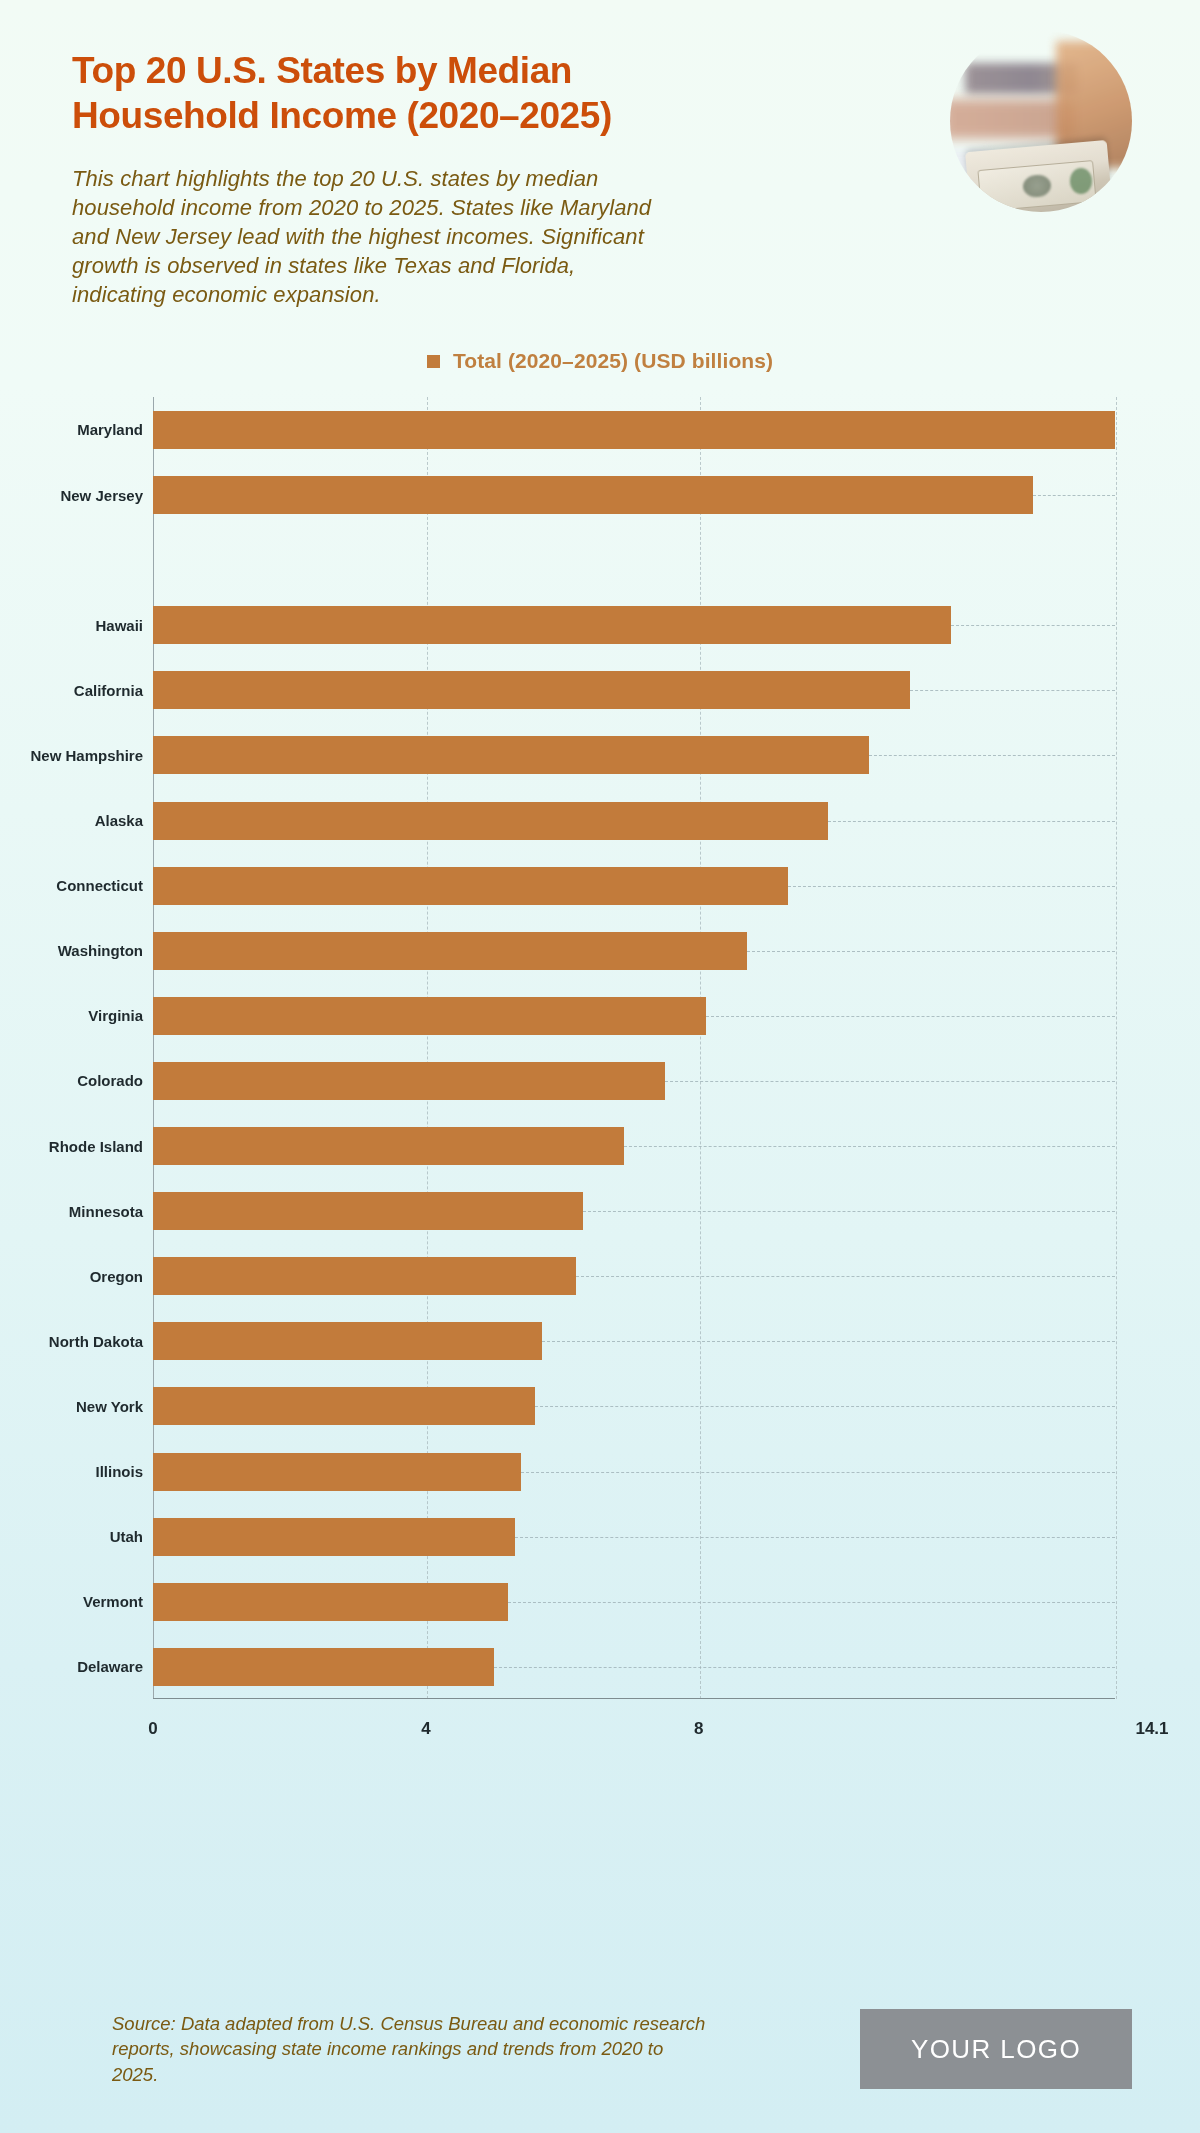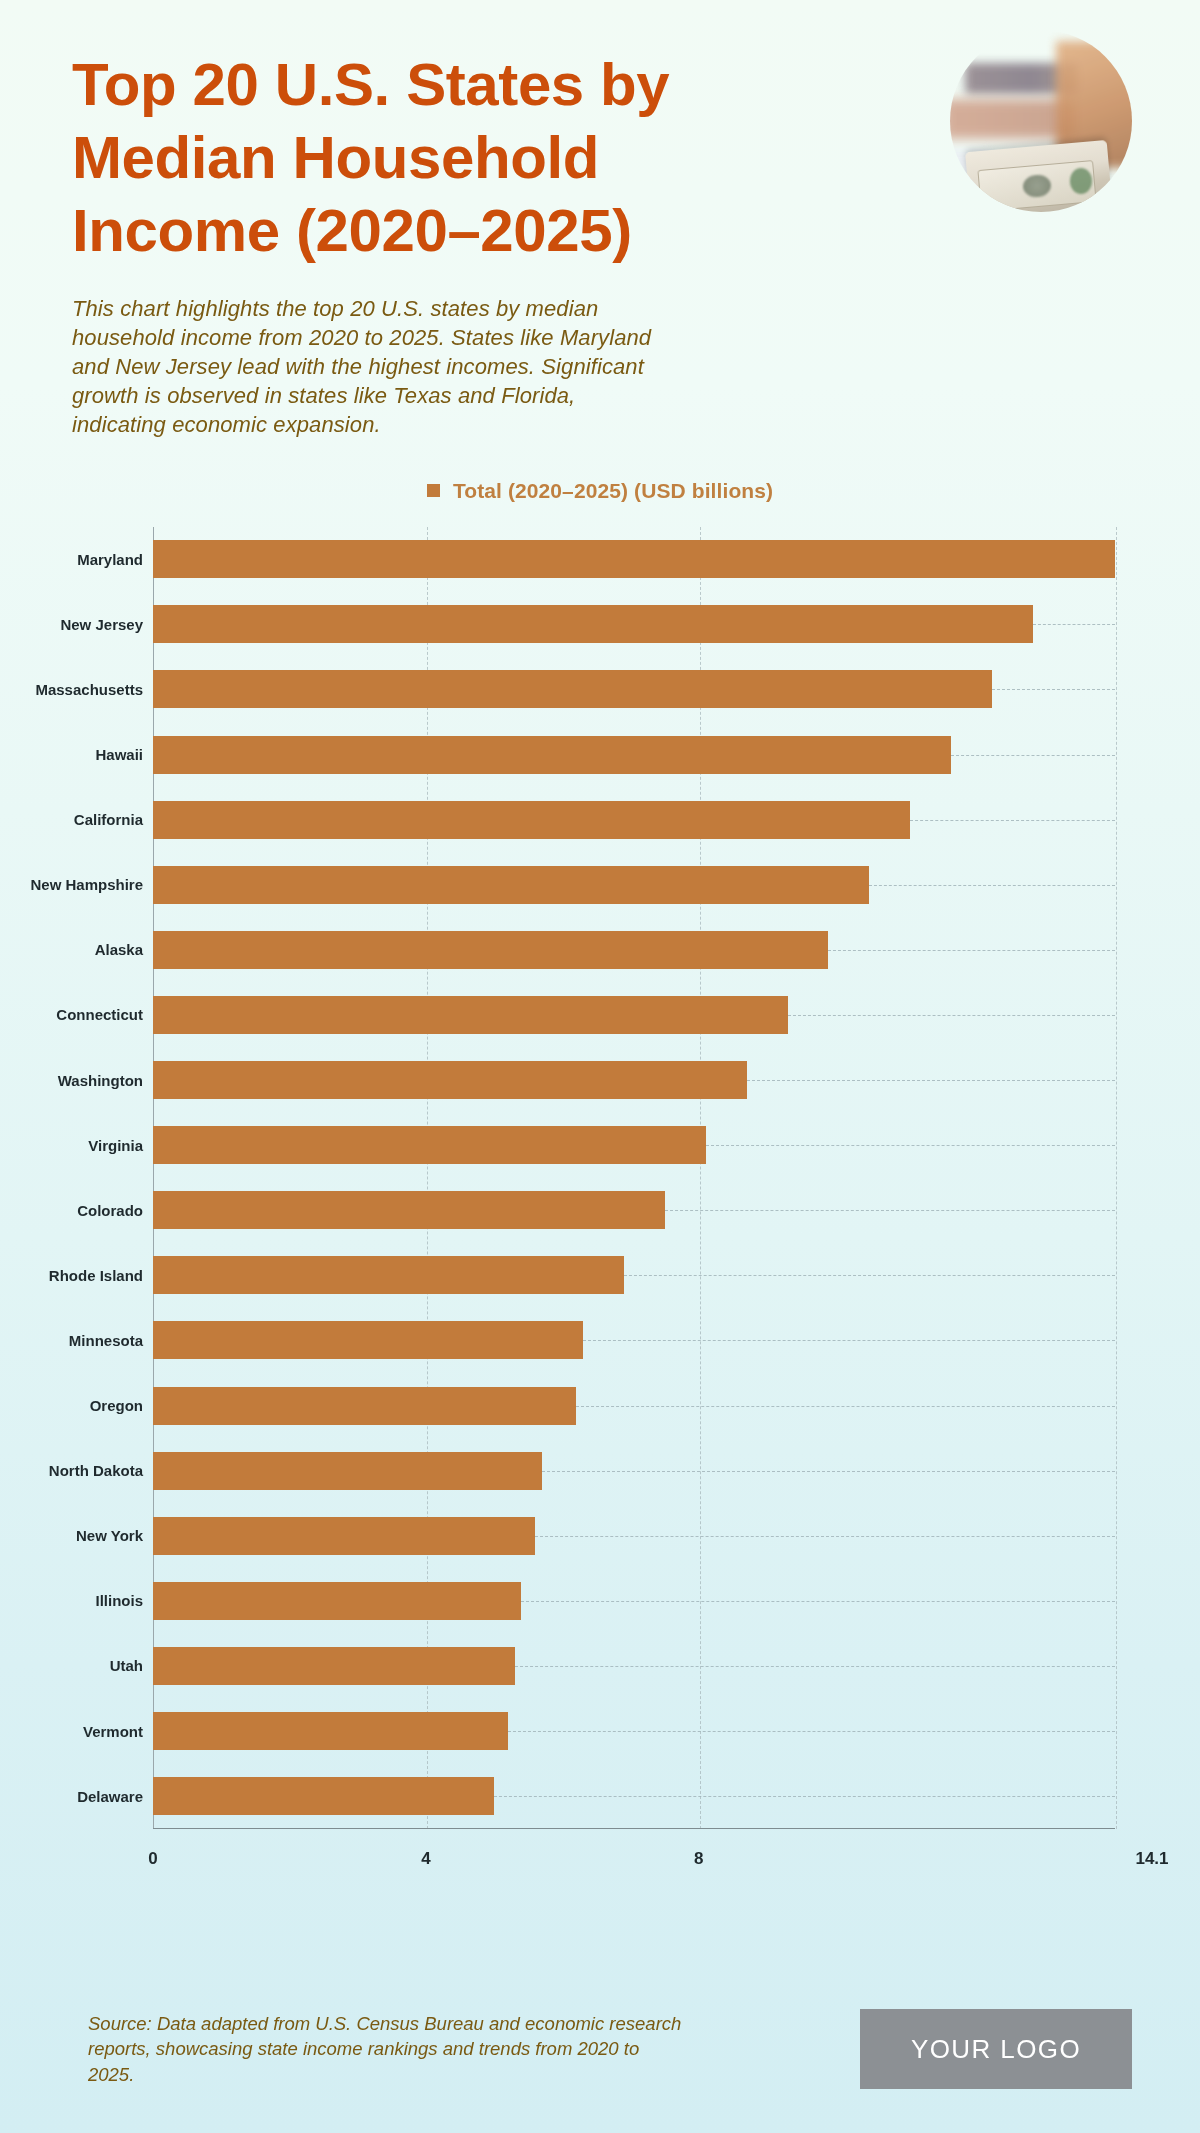--- a/index.html
+++ b/index.html
@@ -6,21 +6,21 @@
   html, body { width:1200px; height:2133px; }
   body {
     font-family: "Liberation Sans", sans-serif;
     background: linear-gradient(180deg, #f2fbf5 0%, #f0fbf7 18%, #e9f8f6 38%, #e2f5f5 58%, #daf1f4 78%, #d3eef3 100%);
     position:relative; overflow:hidden;
   }
 
   
   .header { position:relative; padding:48px 60px 0 72px; }
   .title {
-    font-size:60px; line-height:1.22; font-weight:bold;
+    font-size:37px; line-height:1.22; font-weight:bold;
     color:#CC4E0A; letter-spacing:-0.4px; max-width:640px;
   }
   .subtitle {
     margin-top:26px; max-width:580px;
     font-size:22px; line-height:1.32; font-style:italic;
     color:#7A5A12; letter-spacing:0.1px;
   }
 
   
   .photo-circle {
@@ -116,21 +116,21 @@
     border-top:1px dashed #9fb2b7; opacity:.8;
   }
   .xtick {
     position:absolute; bottom:18px; font-size:17px; font-weight:bold; color:#1f2a2e;
     transform:translateX(-50%); white-space:nowrap;
   }
 
   
   .footer {
     position:absolute; left:0; right:0; bottom:0; height:168px;
-    padding:0 68px 0 88px; display:flex; align-items:center;
+    padding:0 68px 0 112px; display:flex; align-items:center;
     justify-content:space-between; gap:30px;
   }
   .source {
     font-size:18.5px; line-height:1.38; font-style:italic;
     color:#7A5A12; max-width:600px;
   }
   .logo-box {
     width:272px; height:80px; background:#8c9094;
     display:flex; align-items:center; justify-content:center;
     flex:none;
@@ -174,25 +174,20 @@
       <div class="row" style="top: 0px; height: 65.1px;">
         <div class="row-label">Maryland</div>
         <div class="row-dash" style="left: 1115px;"></div>
         <div class="bar" title="Maryland: 14.1" style="width: 962px; background: rgb(194, 123, 59);"></div>
       </div>
       <div class="row" style="top: 65.1px; height: 65.1px;">
         <div class="row-label">New Jersey</div>
         <div class="row-dash" style="left: 1033.13px;"></div>
         <div class="bar" title="New Jersey: 12.9" style="width: 880.128px; background: rgb(194, 123, 59);"></div>
       </div>
-      <div class="row" style="top: 130.2px; height: 65.1px;">
-        <div class="row-label">Massachusetts</div>
-        <div class="row-dash" style="left: 992.191px;"></div>
-        <div class="bar" title="Massachusetts: 12.3" style="width: 839.191px; background: rgb(194, 123, 59);"></div>
-      </div>
       <div class="row" style="top: 195.3px; height: 65.1px;">
         <div class="row-label">Hawaii</div>
         <div class="row-dash" style="left: 951.255px;"></div>
         <div class="bar" title="Hawaii: 11.7" style="width: 798.255px; background: rgb(194, 123, 59);"></div>
       </div>
       <div class="row" style="top: 260.4px; height: 65.1px;">
         <div class="row-label">California</div>
         <div class="row-dash" style="left: 910.319px;"></div>
         <div class="bar" title="California: 11.1" style="width: 757.319px; background: rgb(194, 123, 59);"></div>
       </div>

